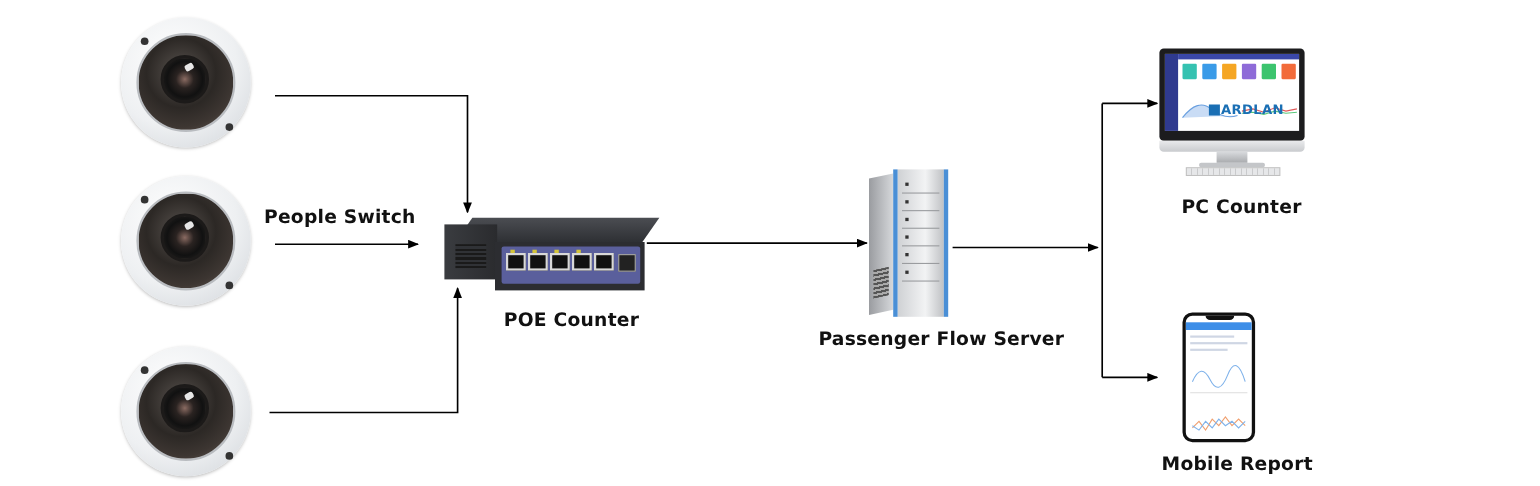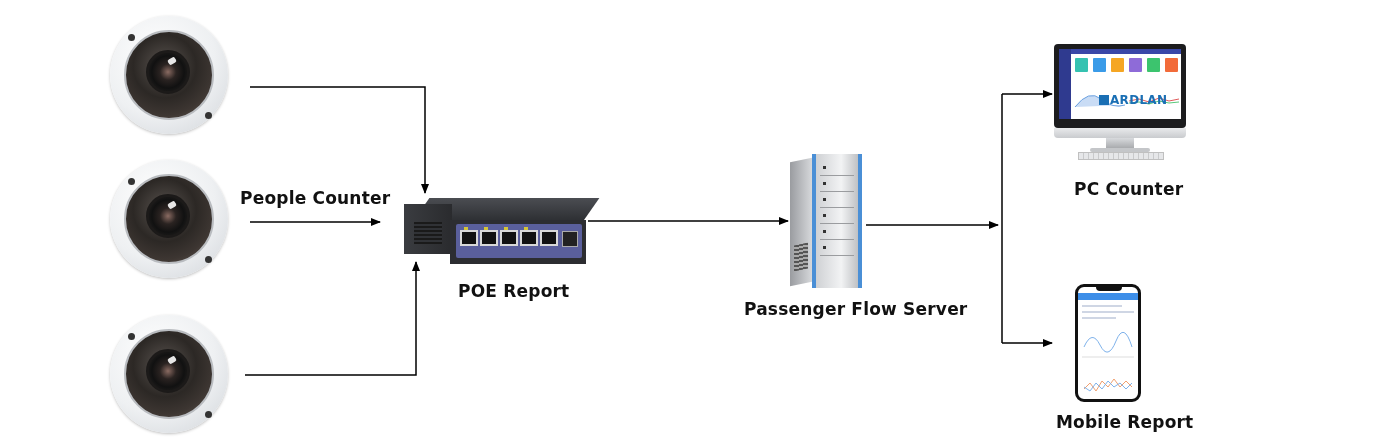--- a/index.html
+++ b/index.html
@@ -88,41 +88,41 @@
 </div>
 <div class="cam" style="left:110px;top:315px;">
   <div class="ring"></div>
     <div class="dome"></div>
     <div class="lens"></div>
     <div class="shine"></div>
     <div class="screw1"></div>
     <div class="screw2"></div>
 </div>
 
-<div class="label" style="left:240px;top:188px;">People Counter</div>
+<div class="label" style="left:240px;top:188px;">People Switch</div>
 
 <div class="switch">
   <div class="top"></div>
   <div class="side">
       <div class="vent"></div>
     </div>
   <div class="front"></div>
   <div class="panel"></div>
   <div class="led" style="left:60px"></div>
     <div class="led" style="left:80px"></div>
     <div class="led" style="left:100px"></div>
     <div class="led" style="left:120px"></div>
   <div class="port" style="left:56px"></div>
   <div class="port" style="left:76px"></div>
   <div class="port" style="left:96px"></div>
   <div class="port" style="left:116px"></div>
   <div class="port" style="left:136px"></div>
   <div class="sfp"></div>
 </div>
-<div class="label" style="left:458px;top:281px;">POE Report</div>
+<div class="label" style="left:458px;top:281px;">POE Counter</div>
 
 <div class="server">
   <div class="left">
       <div class="vent"></div>
     </div>
   <div class="front">
     <div class="bay" style="top:6px">
         <i></i>
       </div>
     <div class="bay" style="top:22px">

